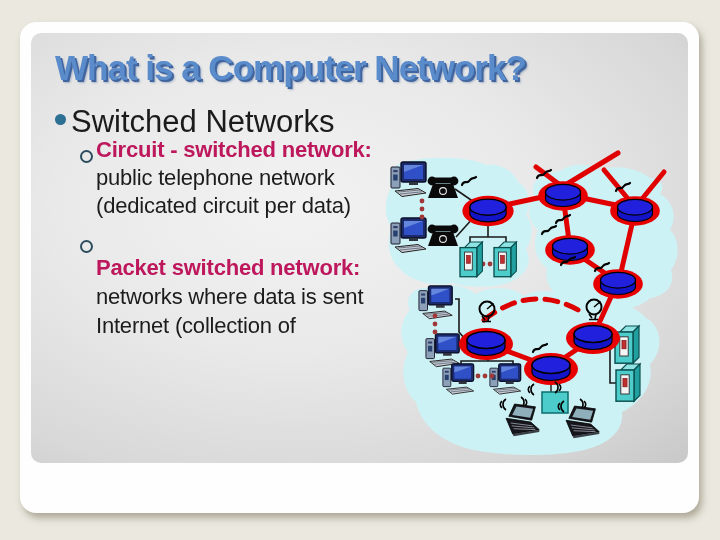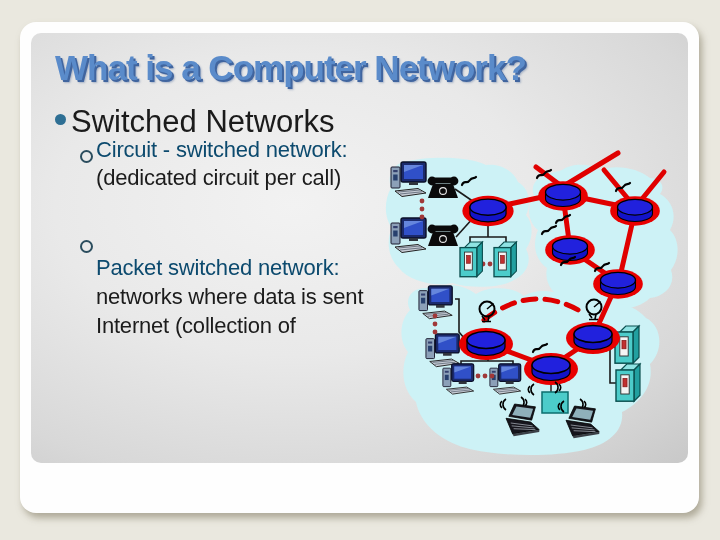--- a/index.html
+++ b/index.html
@@ -15,40 +15,41 @@
         font-weight:bold;font-size:35px;line-height:1.05;letter-spacing:-1px;
         color:#5a8bca;text-shadow:2px 2px 0 #40659f,3px 3px 2px rgba(55,85,140,.35);
         white-space:nowrap;}
   .b1text{position:absolute;left:71px;top:104px;z-index:10;font-size:31px;color:#1b1b1b;white-space:nowrap;}
   .b1dot{position:absolute;left:55px;top:114px;width:11px;height:11px;border-radius:50%;
         background:#2e6f94;z-index:10;}
   .subdot{position:absolute;left:80px;width:9px;height:9px;border:2px solid #2b4d5e;
         border-radius:50%;background:transparent;z-index:10;}
   .sub{position:absolute;left:96px;z-index:10;font-size:22px;color:#1c1c1c;
         letter-spacing:-0.2px;white-space:nowrap;}
-  .sub .head{font-weight:normal;color:#0c4a6e;}
+  .sub .head{font-weight:bold;color:#be185d;}
   #item1{top:136px;line-height:28px;}
   #item2{top:228px;line-height:29px;margin-top:25px;}
   #diagram{position:absolute;left:0;top:0;z-index:5;}
 </style>
 </head>
 <body>
 
 <div class="card"></div>
 <div class="slide"></div>
 
 <div class="title">What is a Computer Network?</div>
 
 <div class="b1dot"></div>
 <div class="b1text">Switched Networks</div>
 
 <div class="subdot" style="top:150px"></div>
 <div class="sub" id="item1">
   <div class="head">Circuit - switched network:</div>
-  <div>(dedicated circuit per call)</div>
+  <div>public telephone network</div>
+  <div>(dedicated circuit per data)</div>
 </div>
 
 <div class="subdot" style="top:240px"></div>
 <div class="sub" id="item2">
   <div class="head">Packet switched network:</div>
   <div>networks where data is sent</div>
   <div>Internet (collection of</div>
 </div>
 
 <svg id="diagram" width="720" height="540" viewBox="0 0 720 540">

